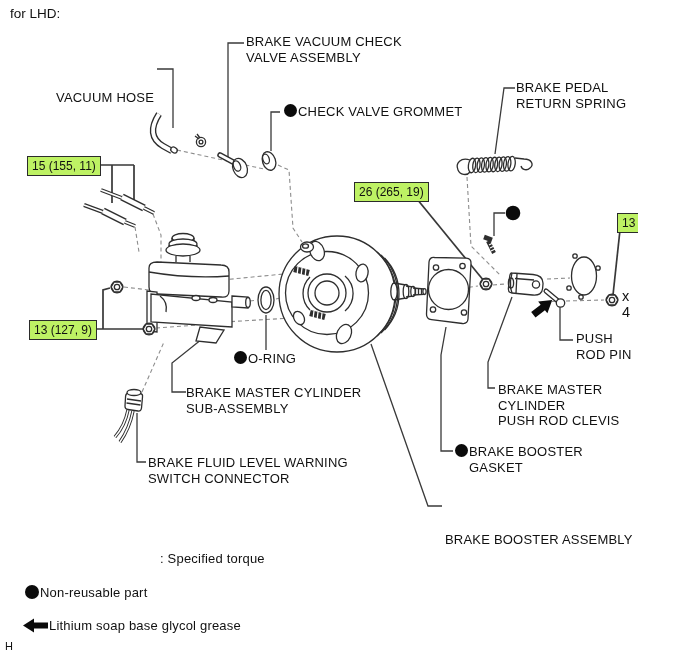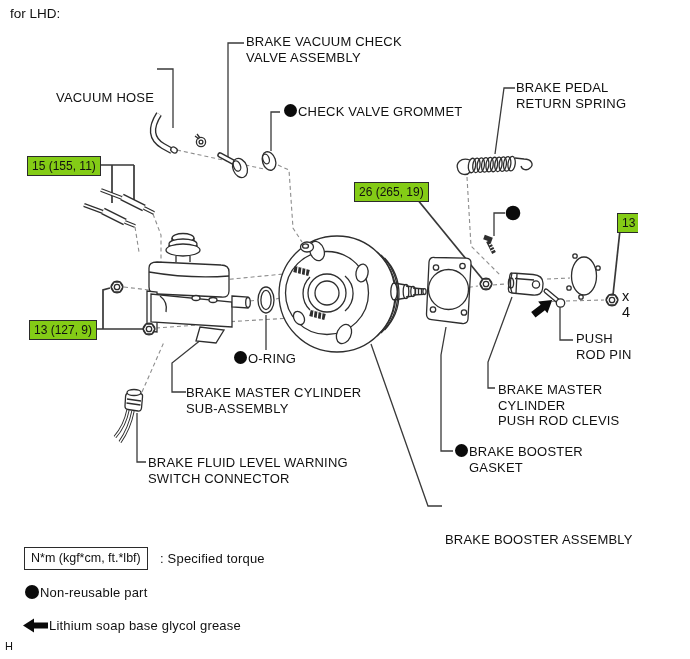--- a/index.html
+++ b/index.html
@@ -10,21 +10,21 @@
   .sf {stroke:#2e2e2e;fill:#fff;stroke-width:1.3;}
   .ld {stroke:#3a3a3a;fill:none;stroke-width:1.3;}
   .ldt{stroke:#383838;fill:none;stroke-width:1.7;}
   .dsh{stroke:#8d8d8d;fill:none;stroke-width:1.1;stroke-dasharray:4 3;}
   .blk{fill:#0b0b0b;stroke:none;}
   .wcore{stroke:#fff;fill:none;}
   .lbl{position:absolute;font-size:13px;line-height:1.2;letter-spacing:.2px;
        white-space:pre-line;color:#111;}
   .dotlbl{display:flex;align-items:flex-start;gap:1px;}
   .dot{width:13px;height:13px;border-radius:50%;background:#0b0b0b;flex:0 0 auto;margin-top:0;}
-  .tbox{position:absolute;border:1.6px solid #2b2b2b;background:#84cc16;color:#111;
+  .tbox{position:absolute;border:1.6px solid #2b2b2b;background:#bef264;color:#111;
         font-size:12px;line-height:1;padding:3px 4px;white-space:nowrap;}
   .legend-box{position:absolute;border:1.5px solid #2b2b2b;background:#fff;color:#111;
         font-size:12.5px;line-height:1;padding:4px 6px;white-space:nowrap;}
   .heading{position:absolute;font-size:13.5px;color:#111;}
   .pagemark{position:absolute;font-size:11px;color:#111;}
   .x4{position:absolute;font-size:14.5px;color:#111;}
   .garrow{display:inline-block;flex:0 0 auto;}
 </style>
 </head>
 <body>
@@ -293,21 +293,20 @@
   <div class="lbl" style="left:498px;top:382px;">BRAKE MASTER CYLINDER
 PUSH ROD CLEVIS</div>
 
   <div class="lbl dotlbl" style="left:455px;top:444px;">
     <span class="dot"></span>
     <span>BRAKE BOOSTER GASKET</span>
   </div>
 
   <div class="lbl" style="left:445px;top:501px;margin-top:31px;">BRAKE BOOSTER ASSEMBLY</div>
 
-  <div class="legend-box" style="left:24px;top:547px;">N*m (kgf*cm, ft.*lbf)</div>
   <div class="lbl" style="left:160px;top:551px;">: Specified torque</div>
 
   <div class="lbl dotlbl" style="left:25px;top:585px;">
     <span class="dot" style="width:14px;height:14px;"></span>
     <span>Non-reusable part</span>
   </div>
 
   <div class="lbl dotlbl" style="left:23px;top:618px;">
     <svg class="garrow" width="25" height="15" viewBox="0 0 25 15">
       <polygon points="0,7.5 11,0.5 11,4.5 25,4.5 25,10.5 11,10.5 11,14.5" fill="#0b0b0b"></polygon>

